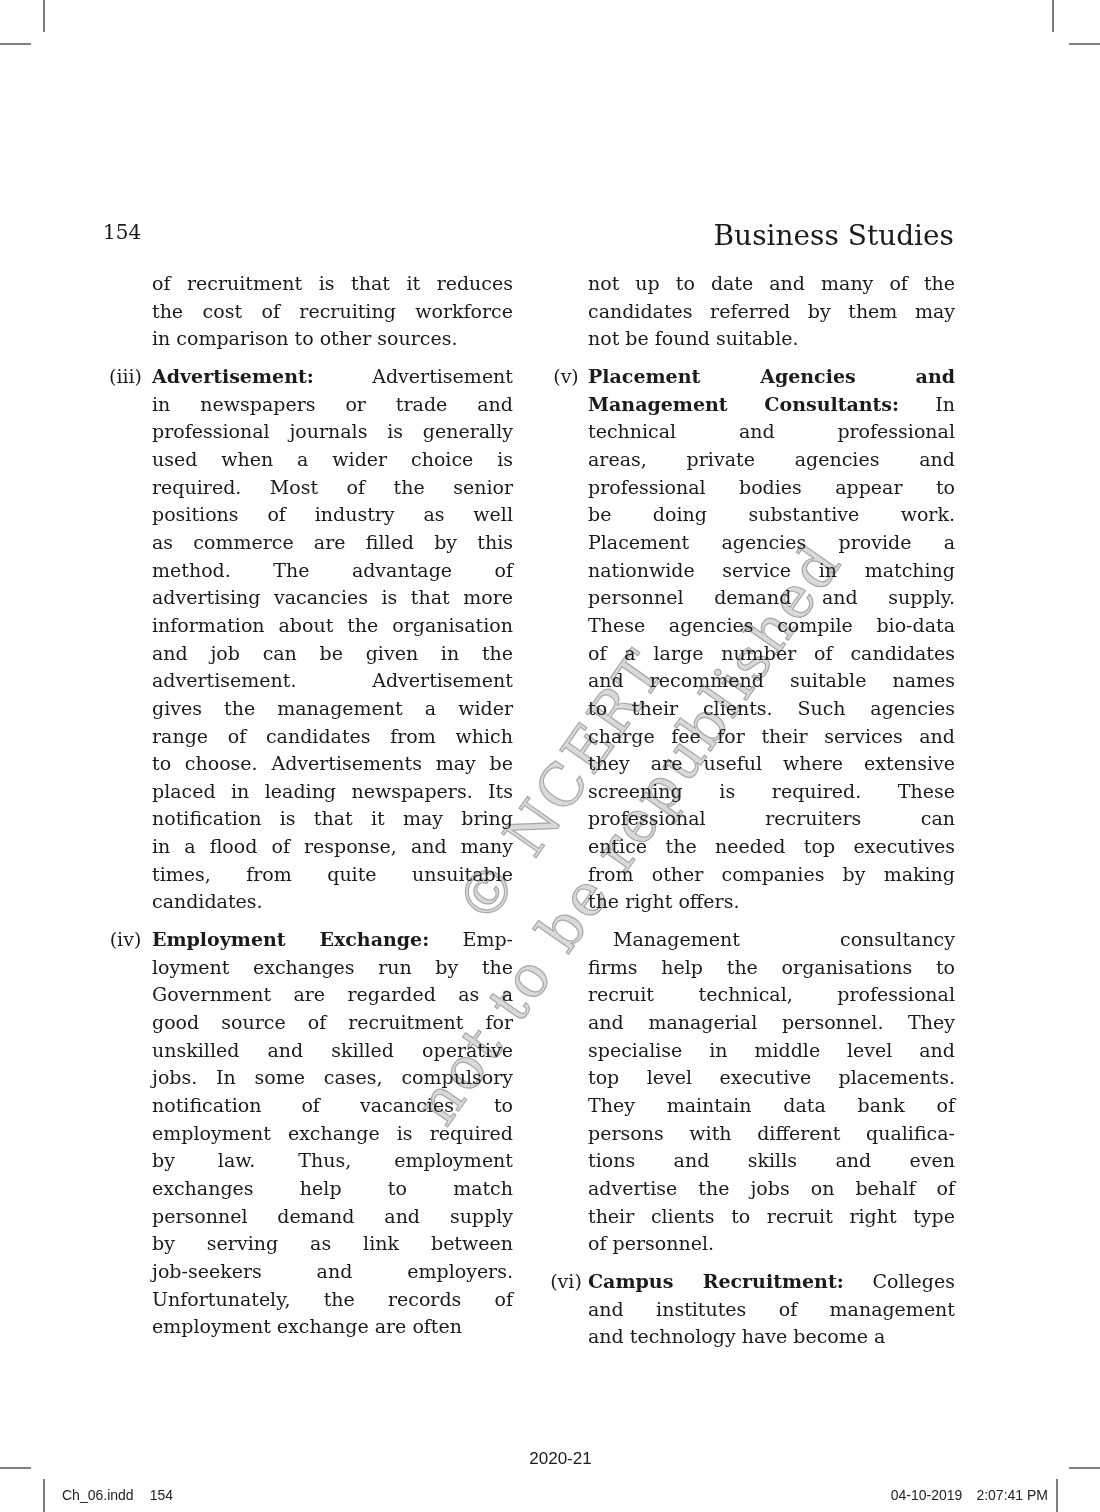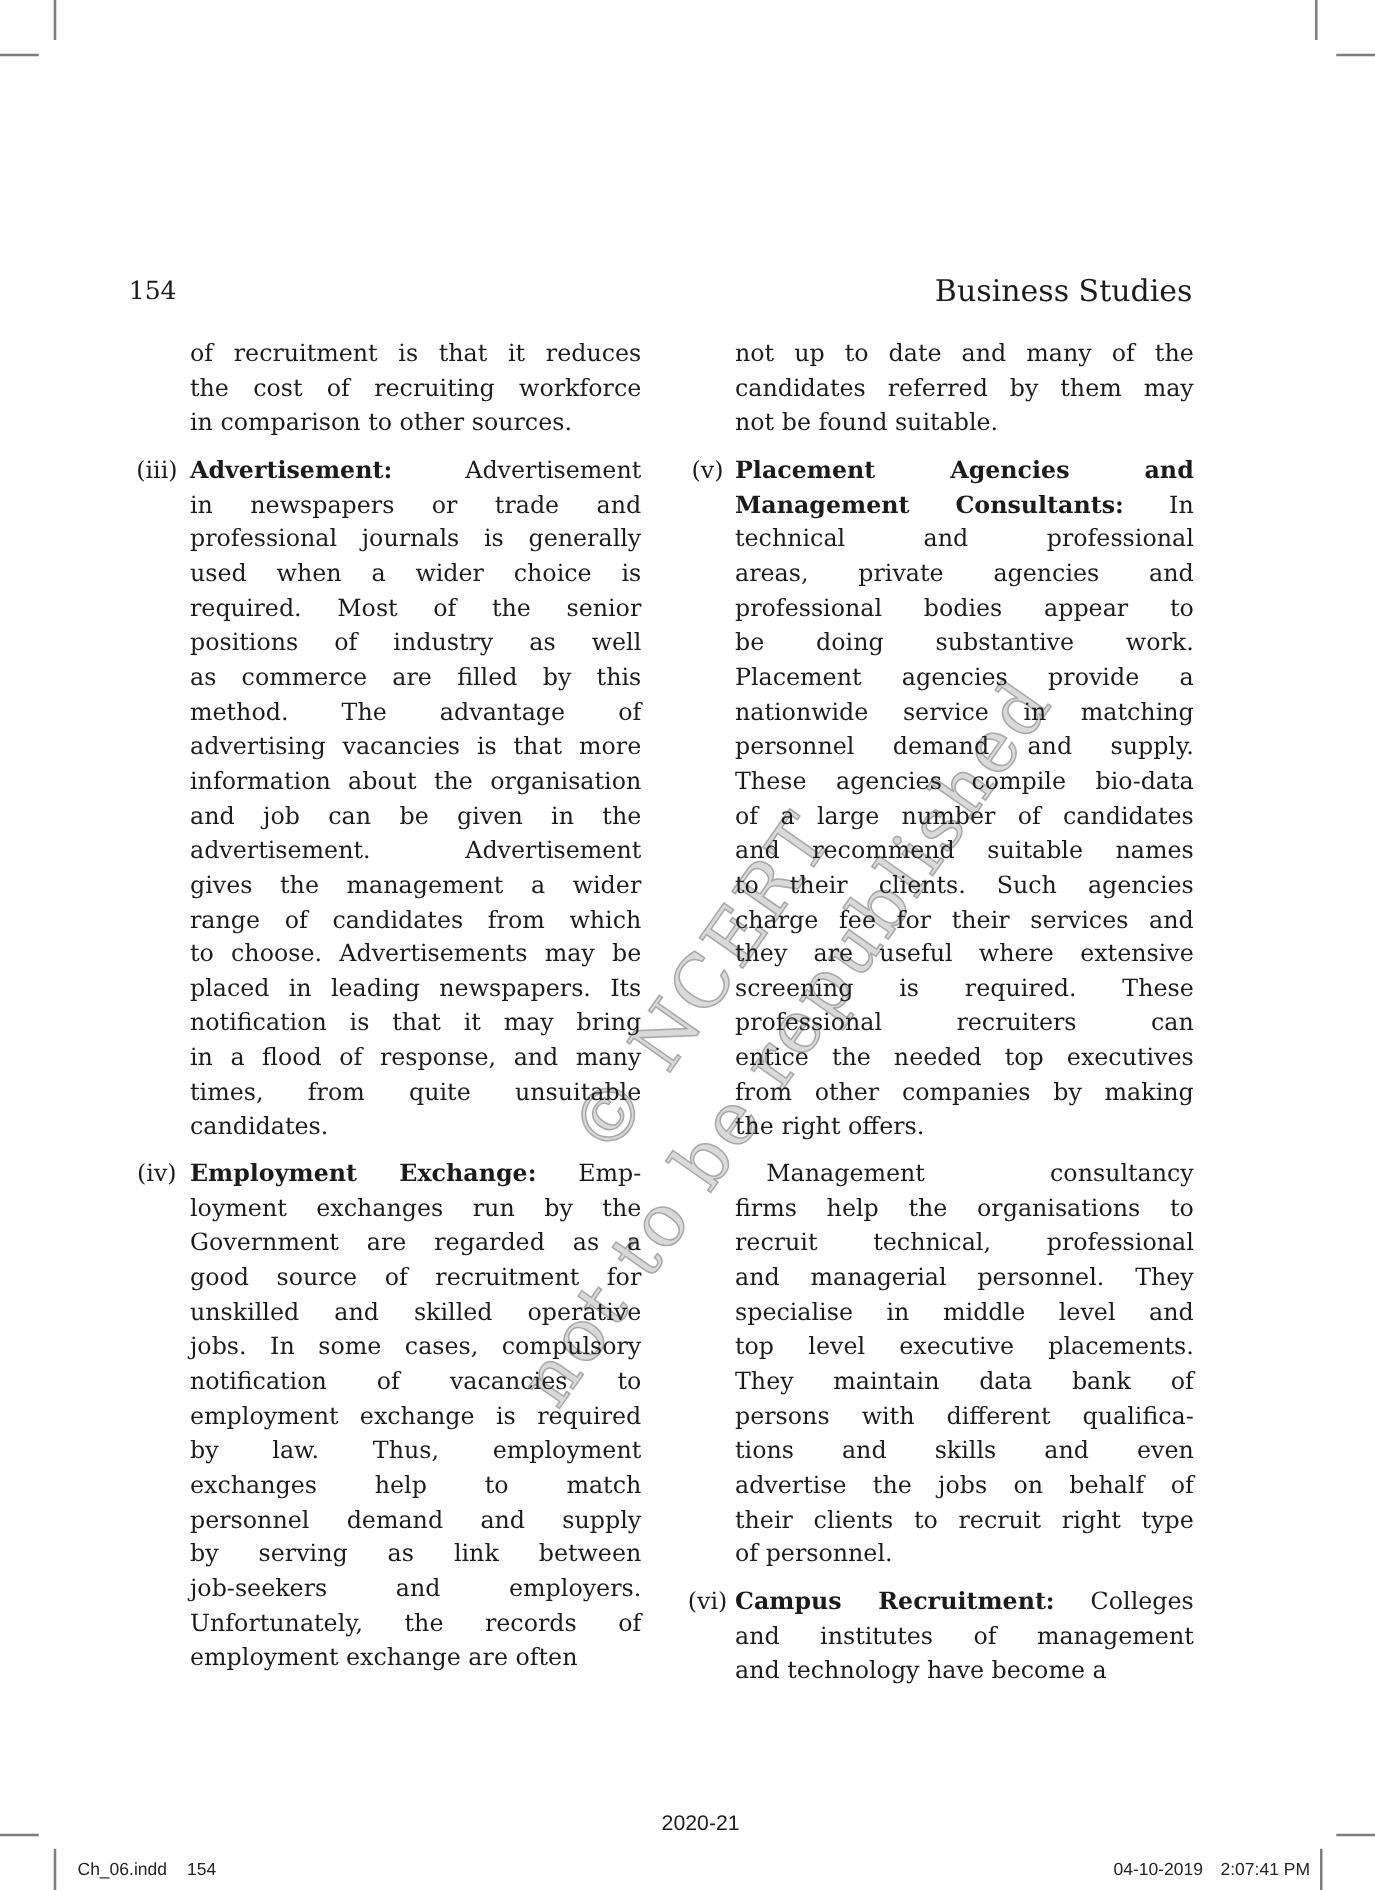--- a/index.html
+++ b/index.html
@@ -4,21 +4,21 @@
 <style>
   html,body{margin:0;padding:0;}
   body{
     width:1100px;height:1512px;position:relative;background:#ffffff;
     font-family:"DejaVu Serif", serif;color:#1b1b1b;overflow:hidden;
   }
   
   .crop{position:absolute;background:#7d7d7d;}
   
   #page-number{position:absolute;left:103px;top:220px;font-size:20px;}
-  #book-title{position:absolute;right:146px;top:219px;font-size:24px;}
+  #book-title{position:absolute;right:146px;top:219px;font-size:28px;}
   
   .col{position:absolute;top:270px;font-size:19px;line-height:27.65px;}
   #col-left{left:103px;width:410px;}
   #col-right{left:549px;width:406px;}
   .block{display:flex;margin-top:10px;}
   .block:first-child{margin-top:0;}
   .lbl{text-align:center;box-sizing:border-box;}
   #col-left .lbl{flex:0 0 49px;padding-right:4px;}
   #col-right .lbl{flex:0 0 39px;padding-right:5px;}
   .txt{flex:1;min-width:0;}

